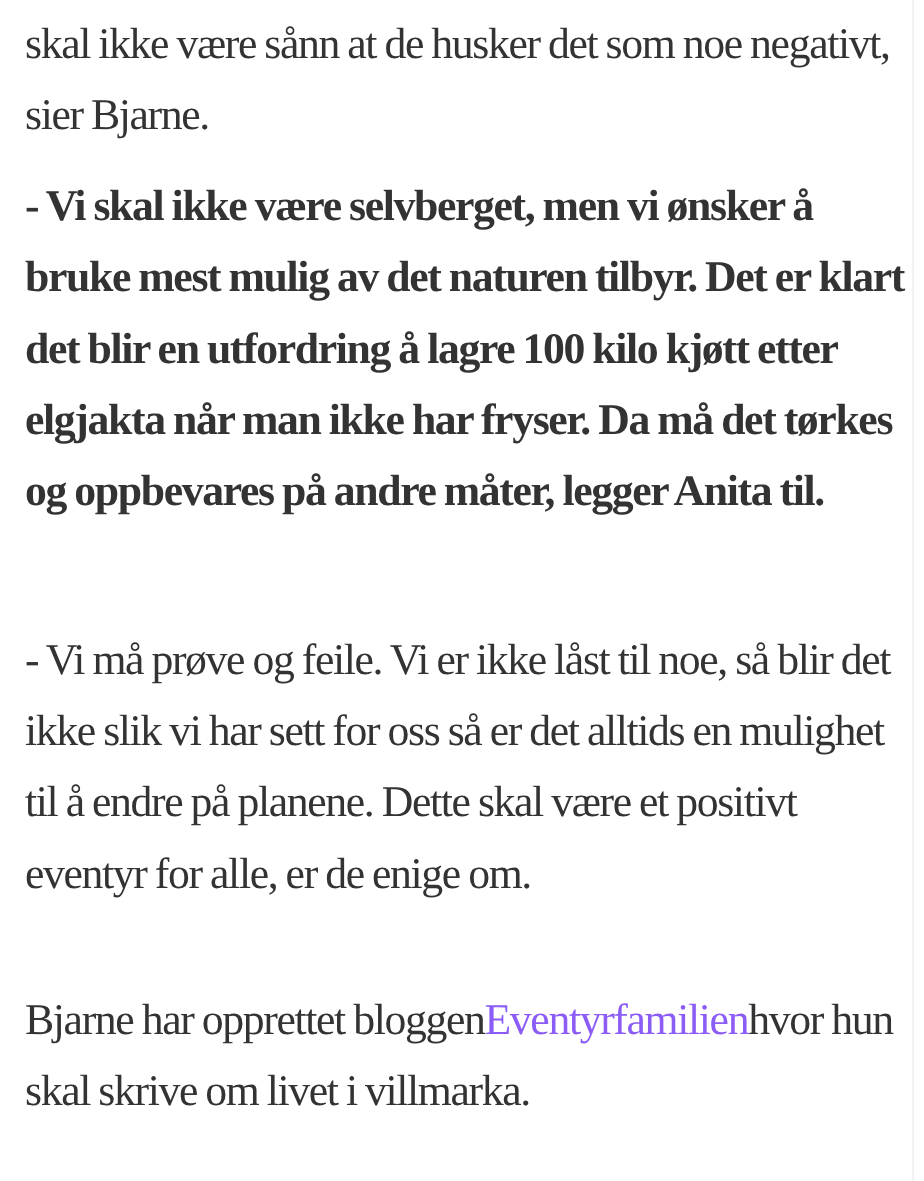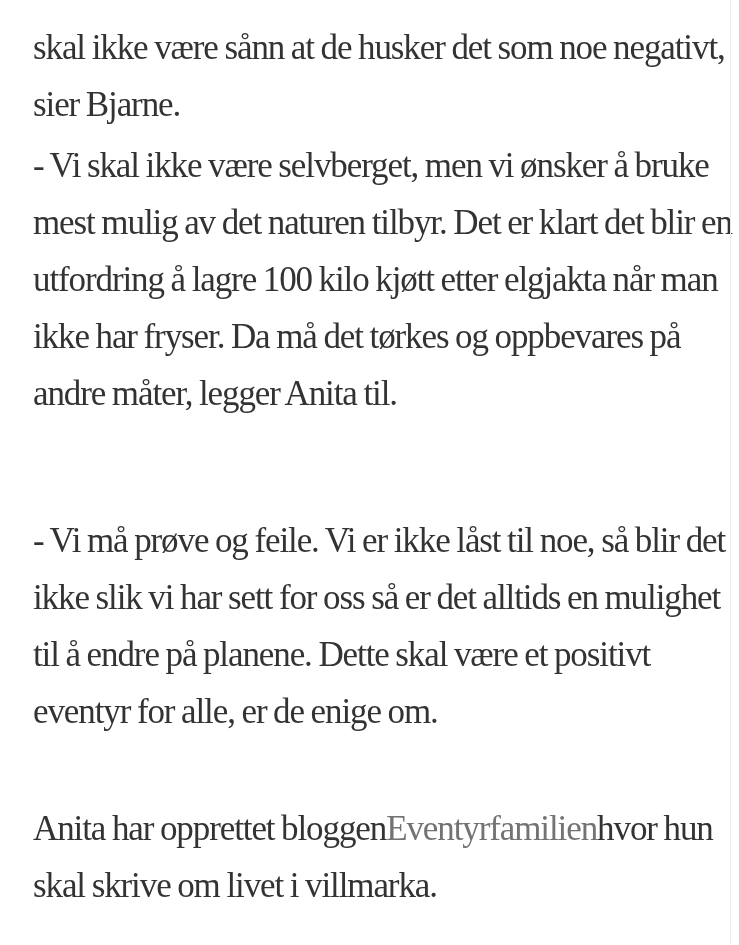--- a/index.html
+++ b/index.html
@@ -19,42 +19,42 @@
       top: 0;
       width: 705px;
       font-family: "Liberation Serif", "DejaVu Serif", serif;
       font-size: 35px;
       line-height: 57px;
       color: #333333;
       letter-spacing: -1.1px;
       word-spacing: -1px;
     }
     .article p {
-      margin: 13px;
+      margin: 0;
     }
     .p1 { position: absolute; top: 6px; width: 705px; }
-    .p2 { position: absolute; top: 124px; width: 705px; }
+    .p2 { position: absolute; top: 136px; width: 705px; font-weight: bold; }
     .p3 { position: absolute; top: 499px; width: 705px; }
     .p4 { position: absolute; top: 787px; width: 705px; }
     .link {
-      color: #737373;
+      color: #8b5cf6;
       text-decoration: none;
     }
     .edge-line {
       position: absolute;
       right: 8px;
       top: 0;
       width: 1px;
       height: 945px;
       background: #ececec;
     }
   </style>
 </head>
 <body>
 
 <div class="article">
   <p class="p1">skal ikke være sånn at de husker det som noe negativt, sier Bjarne.</p>
   <p class="p2">- Vi skal ikke være selvberget, men vi ønsker å bruke mest mulig av det naturen tilbyr. Det er klart det blir en utfordring å lagre 100 kilo kjøtt etter elgjakta når man ikke har fryser. Da må det tørkes og oppbevares på andre måter, legger Anita til.</p>
   <p class="p3">- Vi må prøve og feile. Vi er ikke låst til noe, så blir det ikke slik vi har sett for oss så er det alltids en mulighet til å endre på planene. Dette skal være et positivt eventyr for alle, er de enige om.</p>
-  <p class="p4"><span>Anita har opprettet bloggen</span><a class="link">Eventyrfamilien</a><span>hvor hun skal skrive om livet i villmarka.</span></p>
+  <p class="p4"><span>Bjarne har opprettet bloggen</span><a class="link">Eventyrfamilien</a><span>hvor hun skal skrive om livet i villmarka.</span></p>
 </div>
 
 <div class="edge-line"></div>
 
 </body></html>

